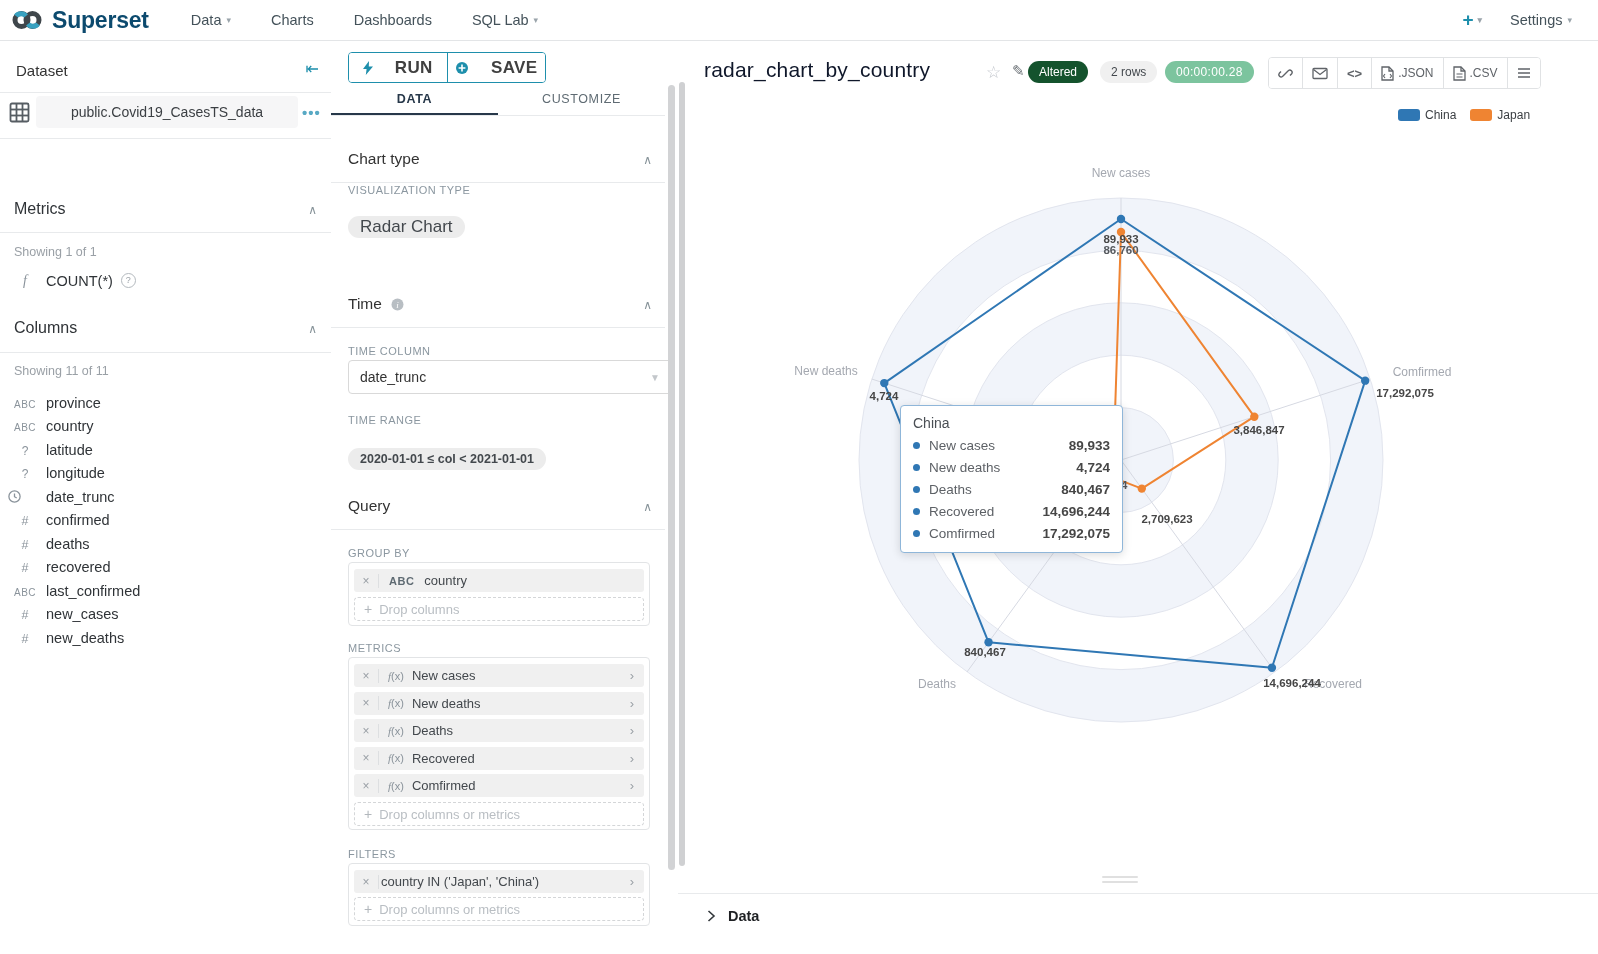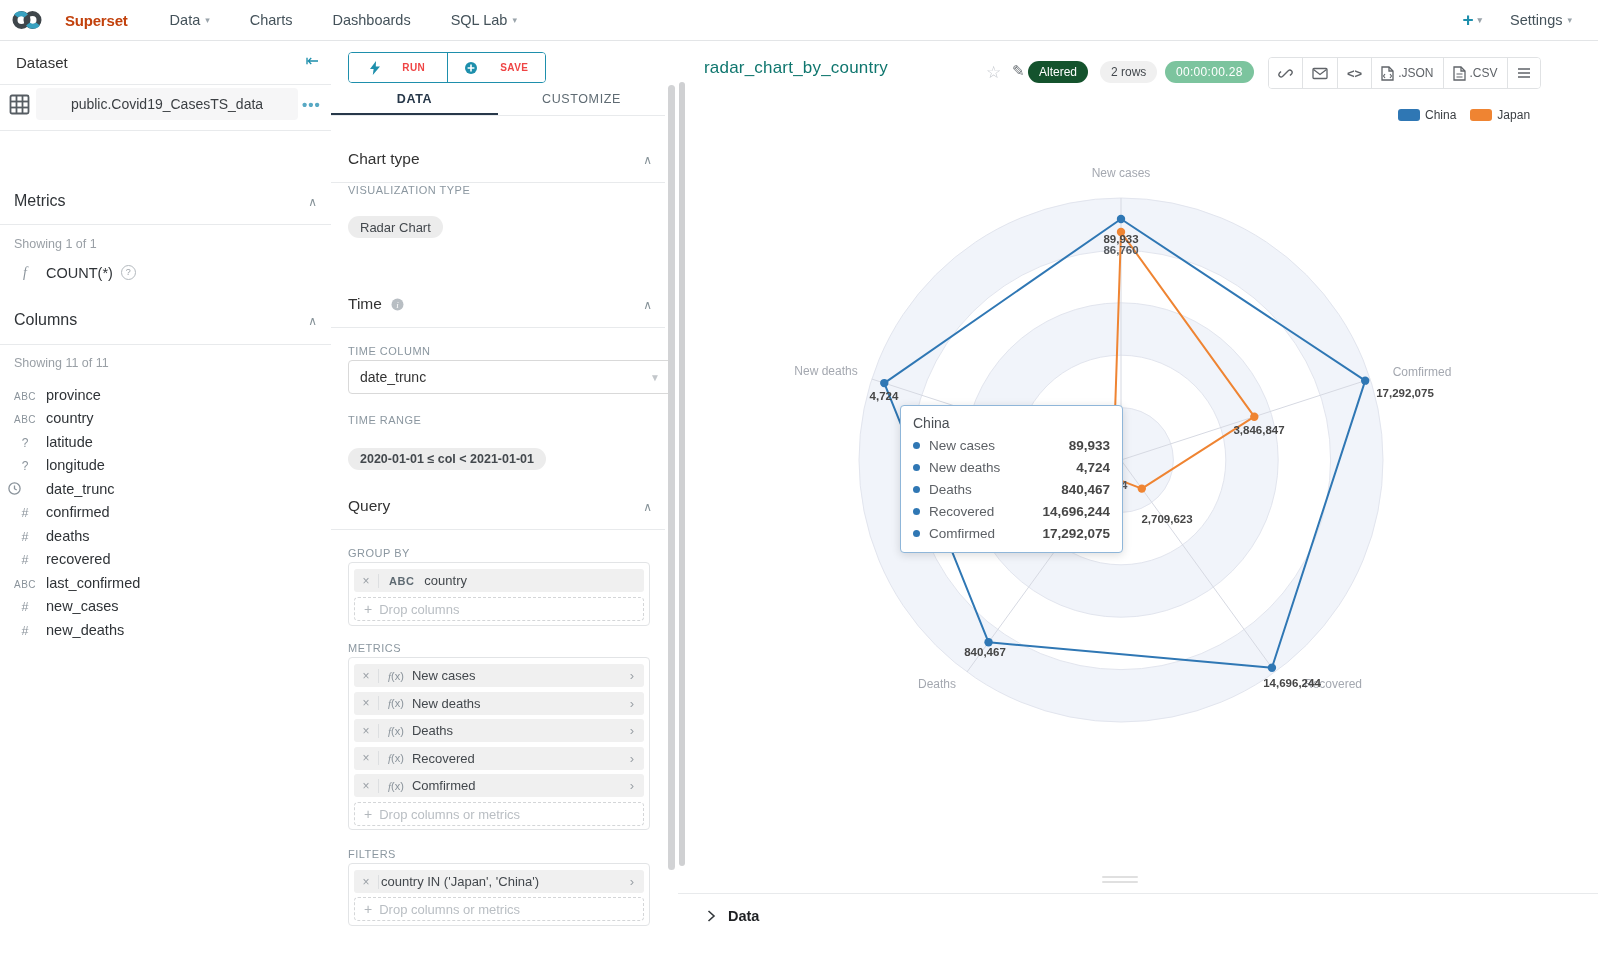--- a/index.html
+++ b/index.html
@@ -5,29 +5,29 @@
   html,body{margin:0;padding:0;background:#f5f5f5;}
   #app{position:relative;width:1598px;height:954px;background:#fff;overflow:hidden;
        font-family:"Liberation Sans",sans-serif;color:#333;font-size:14px;}
   .abs{position:absolute;}
   .divider{position:absolute;height:1px;background:#e8eaec;left:0;right:0;}
 
   
   .navbar{position:absolute;left:0;top:0;width:1598px;height:40px;background:#fff;
           border-bottom:1px solid #e3e5e7;display:flex;align-items:center;z-index:40;}
   .brand{display:flex;align-items:center;margin-left:12px;}
-  .brand-text{font-size:15px;font-weight:700;color:#c2410c;letter-spacing:-.2px;margin-left:23px;}
+  .brand-text{font-size:23px;font-weight:700;color:#0c4a6e;letter-spacing:-.2px;margin-left:10px;}
   .nav-items{display:flex;align-items:center;margin-left:42px;gap:40px;}
   .nav-item{font-size:14.5px;color:#44525a;cursor:pointer;display:flex;align-items:center;gap:5px;}
   .caret{font-size:9px;color:#9aa4ab;}
   .nav-right{margin-left:auto;display:flex;align-items:center;gap:28px;padding-right:26px;}
   .plus-btn{color:#1e8fac;font-size:19px;font-weight:700;display:flex;align-items:center;gap:4px;}
 
   
-  .dataset-panel{position:absolute;left:0;top:40px;width:331px;height:732px;background:#fff;
+  .dataset-panel{position:absolute;left:0;top:48px;width:331px;height:732px;background:#fff;
                  border-right:7px solid #fca5a5;}
   .panel-title{font-size:15px;color:#333;}
   .collapse-icon{color:#1e8fac;font-size:16px;}
   .dataset-box{position:absolute;left:36px;top:48px;width:262px;height:32px;background:#f6f6f7;
                border-radius:4px;display:flex;align-items:center;justify-content:center;
                font-size:14px;color:#3b3f43;}
   .more-dots{color:#58a9c4;font-weight:700;letter-spacing:1px;font-size:15px;}
   .search-box{position:absolute;left:8px;top:98px;width:299px;height:31px;border:1px solid #d9d9d9;
               border-radius:6px;font-size:14.5px;color:#333;padding:0 12px;outline:none;
               font-family:"Liberation Sans",sans-serif;}
@@ -41,49 +41,49 @@
   .col-name{font-size:14.5px;color:#2f3337;margin-left:4px;}
   .fx-serif{font-family:"Liberation Serif",serif;font-style:italic;}
   .help-circle{display:inline-block;width:13px;height:13px;border:1px solid #b3b9be;border-radius:50%;
                color:#9aa0a6;font-size:9px;line-height:13px;text-align:center;margin-left:8px;}
 
   
   .control-panel{position:absolute;left:331px;top:40px;width:347px;height:914px;background:#fff;
                  border-right:1px solid #e6e8ea;}
   .runsave{position:absolute;left:17px;top:12px;width:196px;height:29px;border:1px solid #1e8fac;
            border-radius:4px;display:flex;overflow:hidden;}
-  .runsave button{flex:1;background:#fff;border:none;color:#ef4444;font-size:10px;font-weight:700;
+  .runsave button{flex:1;background:#fff;border:none;color:#404040;font-size:17px;font-weight:700;
                   letter-spacing:.4px;display:flex;align-items:center;justify-content:center;gap:22px;
                   cursor:pointer;font-family:"Liberation Sans",sans-serif;}
   .runsave .sep{width:1px;background:#1e8fac;}
   .tabs{position:absolute;left:0;top:46px;width:334px;height:29px;display:flex;border-bottom:1px solid #e8eaec;}
   .tab{flex:1;text-align:center;font-size:12.5px;letter-spacing:.6px;color:#5f6b73;line-height:27px;cursor:pointer;}
   .tab.active{color:#27384a;font-weight:700;border-bottom:2px solid #27384a;}
   .ctrl-label{position:absolute;font-size:11px;letter-spacing:.5px;color:#8b97a0;text-transform:uppercase;}
   .pill{display:inline-flex;align-items:center;background:#ececec;border-radius:11px;height:22px;
-        padding:0 12px;font-size:13px;color:#43484d;}
+        padding:0 12px;font-size:17px;color:#43484d;}
   .select-box{position:absolute;left:17px;top:320px;width:300px;height:32px;border:1px solid #d9d9d9;
               border-radius:4px;display:flex;align-items:center;padding:0 11px;font-size:14px;color:#333;}
   .select-box .caret{margin-left:auto;color:#c3c7cb;font-size:10px;}
   .dnd-box{position:absolute;left:17px;width:300px;border:1px solid #e2e4e6;border-radius:4px;background:#fff;}
   .chip{position:absolute;left:5px;right:5px;height:23px;background:#f0f0f0;border-radius:3px;
         display:flex;align-items:center;font-size:13px;color:#43484d;}
   .chip .x{width:24px;text-align:center;color:#9aa0a6;border-right:1px solid #dddfe1;font-size:12px;cursor:pointer;}
   .chip .fx{font-size:11px;color:#8a939b;margin:0 6px 0 9px;}
   .chip .lbl{flex:1;margin-left:2px;white-space:nowrap;overflow:hidden;}
   .chip .gt{width:24px;text-align:center;color:#9aa0a6;font-size:13px;cursor:pointer;}
   .chip .abc{margin:0 8px 0 10px;font-weight:700;font-size:11px;color:#5f6b73;}
   .dropzone{position:absolute;left:5px;right:5px;height:22px;border:1px dashed #d4d6d8;border-radius:4px;
             display:flex;align-items:center;color:#b9bec3;font-size:13px;padding-left:9px;gap:7px;}
   .dropzone .plus{font-size:14px;color:#b2b7bc;}
   .vscroll{position:absolute;width:7px;border-radius:4px;background:#d2d3d5;z-index:25;}
 
   
   .chart-panel{position:absolute;left:678px;top:40px;width:920px;height:914px;background:#fff;}
-  .chart-title{position:absolute;left:26px;top:18px;font-size:17px;color:#0f766e;letter-spacing:.2px;}
+  .chart-title{position:absolute;left:26px;top:18px;font-size:21px;color:#0f172a;letter-spacing:.2px;}
   .star{position:absolute;left:308px;top:22px;font-size:17px;color:#c3c7cd;cursor:pointer;}
   .pencil{position:absolute;left:334px;top:22px;font-size:15px;color:#6b7176;cursor:pointer;}
   .badge{position:absolute;height:22px;border-radius:11px;display:flex;align-items:center;
          padding:0 11px;font-size:12px;}
   .badge.altered{left:350px;top:21px;background:#14532d;color:#fff;}
   .badge.rows{left:422px;top:21px;background:#f0f0f0;color:#43484d;}
   .badge.timer{left:487px;top:21px;background:#7cc49e;color:#fff;letter-spacing:.3px;}
   .btn-group{position:absolute;left:590px;top:17px;height:30px;display:flex;border:1px solid #e0e2e4;
              border-radius:4px;overflow:hidden;}
   .btn-cell{display:flex;align-items:center;justify-content:center;gap:4px;color:#5f6368;

